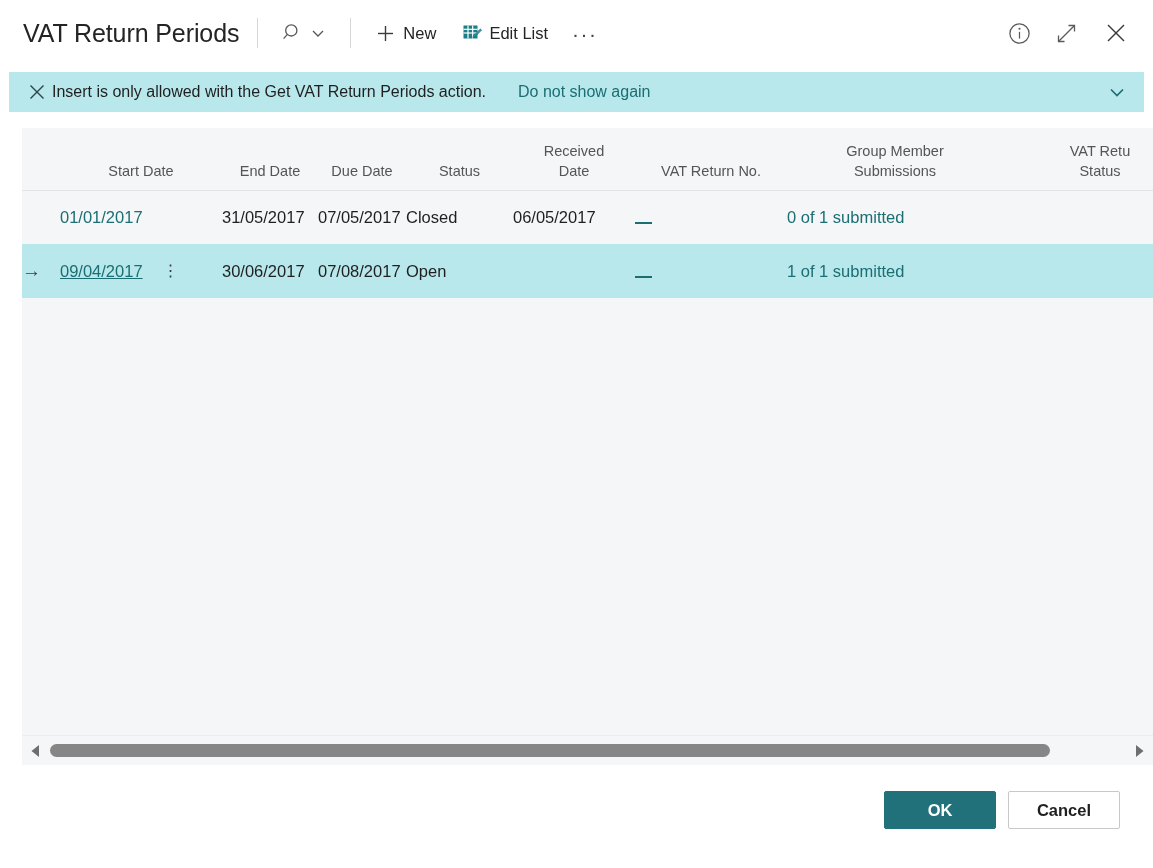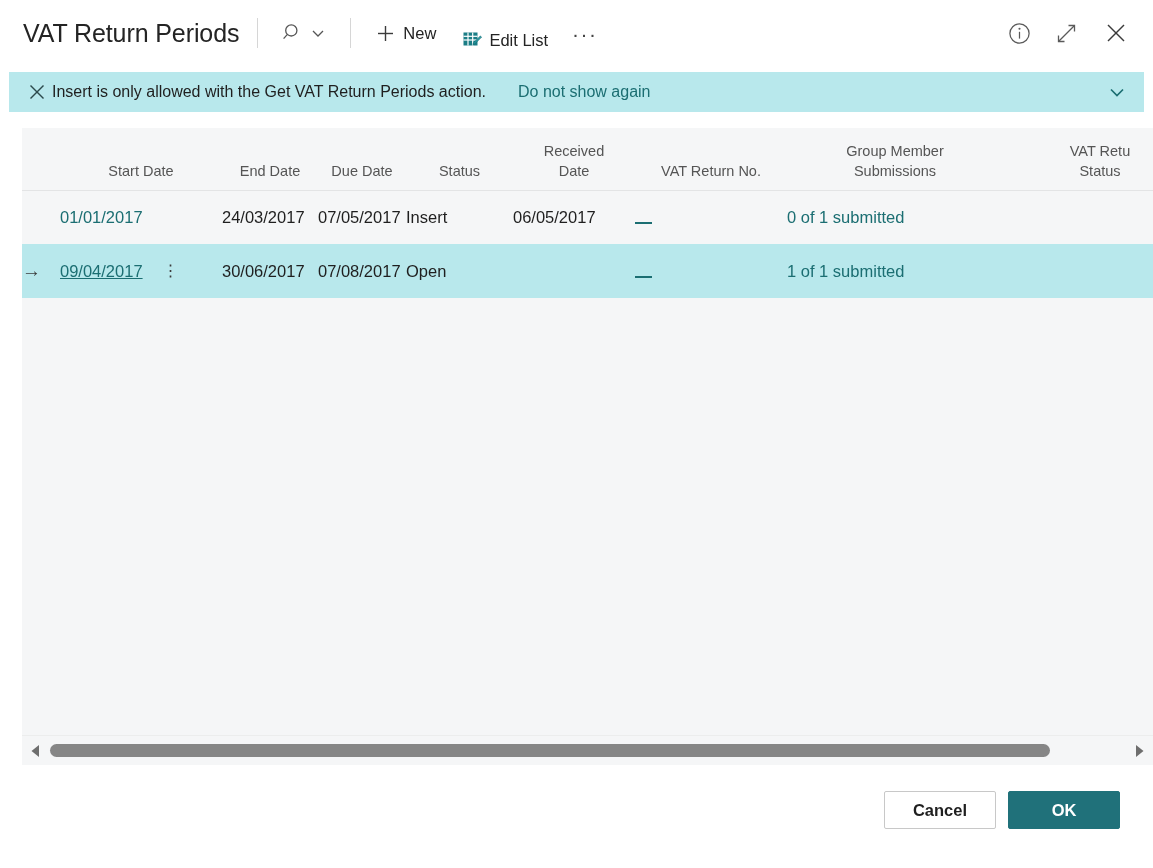--- a/index.html
+++ b/index.html
@@ -287,21 +287,21 @@
     <div class="hdr-btn">
       <span class="icon">
         <svg width="21" height="21" viewBox="0 0 21 21">
           <line x1="10.5" y1="3" x2="10.5" y2="18" stroke="#3b3b3b" stroke-width="1.4"></line>
           <line x1="3" y1="10.5" x2="18" y2="10.5" stroke="#3b3b3b" stroke-width="1.4"></line>
         </svg>
       </span>
       <span>New</span>
     </div>
 
-    <div class="hdr-btn" style="margin-left:14px;align-items:flex-end;">
+    <div class="hdr-btn" style="margin-left:14px;">
       <span class="icon">
         <svg width="20" height="20" viewBox="0 0 20 20">
           <rect x="1.5" y="2.5" width="14" height="13" fill="#1b7d85"></rect>
           <line x1="1.5" y1="6.3" x2="15.5" y2="6.3" stroke="#ffffff" stroke-width="1.2"></line>
           <line x1="1.5" y1="10" x2="15.5" y2="10" stroke="#ffffff" stroke-width="1.2"></line>
           <line x1="6" y1="2.5" x2="6" y2="15.5" stroke="#ffffff" stroke-width="1.2"></line>
           <line x1="10.7" y1="2.5" x2="10.7" y2="15.5" stroke="#ffffff" stroke-width="1.2"></line>
           <path d="M18.4 6.0 L19.5 7.1 L12.6 14.0 L10.9 14.6 L11.5 12.9 Z" fill="#2aa3ad" stroke="#156b72" stroke-width="0.8"></path>
         </svg>
       </span>
@@ -399,23 +399,23 @@
         </tr>
       </thead>
       <tbody>
         <tr class="row-normal">
           <td></td>
           <td>
             <span class="start-cell">
               <span class="link start-text">01/01/2017</span>
             </span>
           </td>
-          <td>24/03/2017</td>
+          <td>31/05/2017</td>
           <td>07/05/2017</td>
-          <td>Insert</td>
+          <td>Closed</td>
           <td>06/05/2017</td>
           <td><span class="dash"></span></td>
           <td><span class="link">0 of 1 submitted</span></td>
           <td></td>
         </tr>
         <tr class="row-selected">
           <td class="ind-cell">
             <span class="arrow-ind">→</span>
           </td>
           <td>
@@ -446,17 +446,17 @@
       </span>
       <span class="sb-arrow">
         <svg width="12" height="14" viewBox="0 0 12 14">
             <polygon points="3,1 3,13 10.5,7" fill="#6e6e6e"></polygon>
           </svg>
       </span>
     </div>
   </div>
 
   <div class="footer">
+    <button class="btn btn-ok">OK</button>
     <button class="btn btn-cancel">Cancel</button>
-    <button class="btn btn-ok">OK</button>
   </div>
 
 </div>
 
 </body></html>

